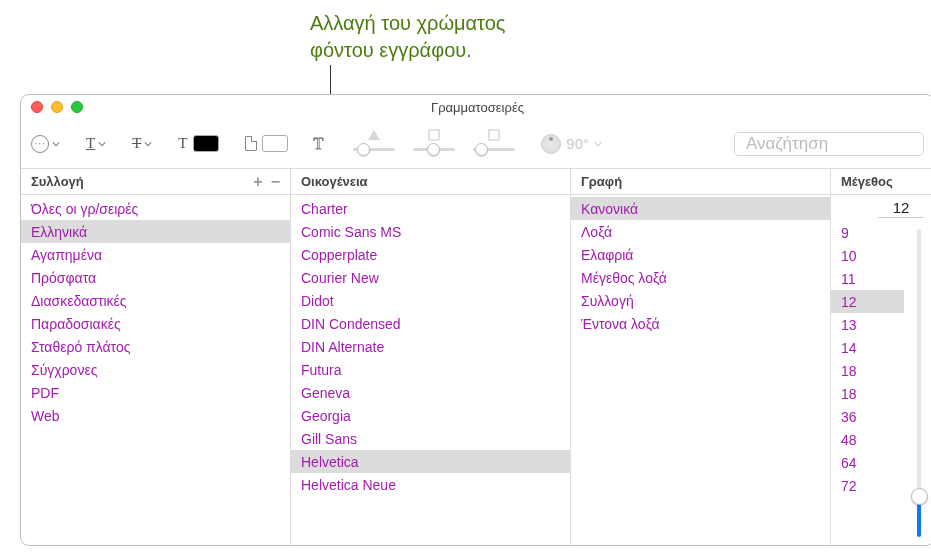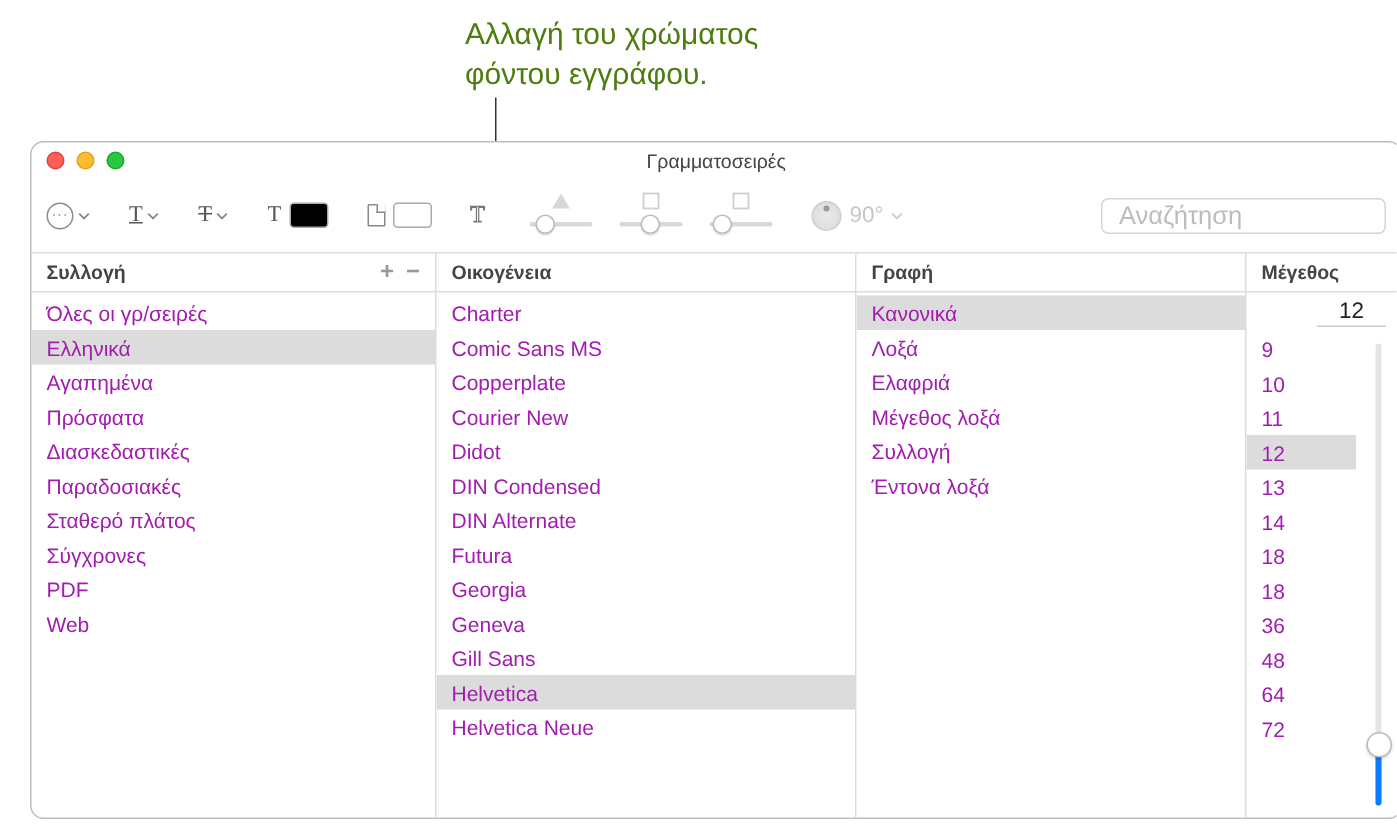--- a/index.html
+++ b/index.html
@@ -474,22 +474,22 @@
       </div>
       <div class="col-body">
           <div class="row">Charter</div>
           <div class="row">Comic Sans MS</div>
           <div class="row">Copperplate</div>
           <div class="row">Courier New</div>
           <div class="row">Didot</div>
           <div class="row">DIN Condensed</div>
           <div class="row">DIN Alternate</div>
           <div class="row">Futura</div>
+          <div class="row">Geneva</div>
           <div class="row">Georgia</div>
-          <div class="row">Geneva</div>
           <div class="row">Gill Sans</div>
           <div class="row selected">Helvetica</div>
           <div class="row">Helvetica Neue</div>
         </div>
     </div>
 
     <div class="col col-typeface">
       <div class="col-header">
         <span>Γραφή</span>
       </div>

